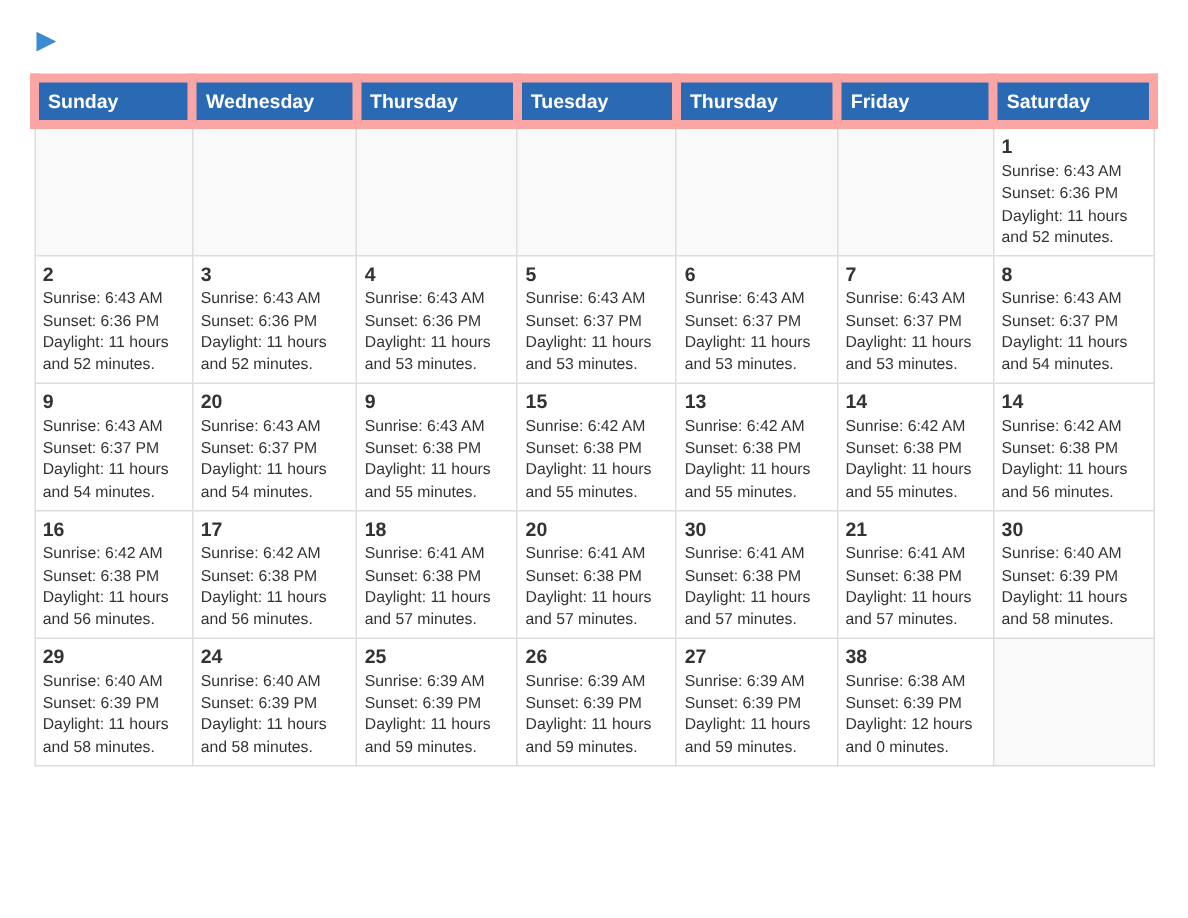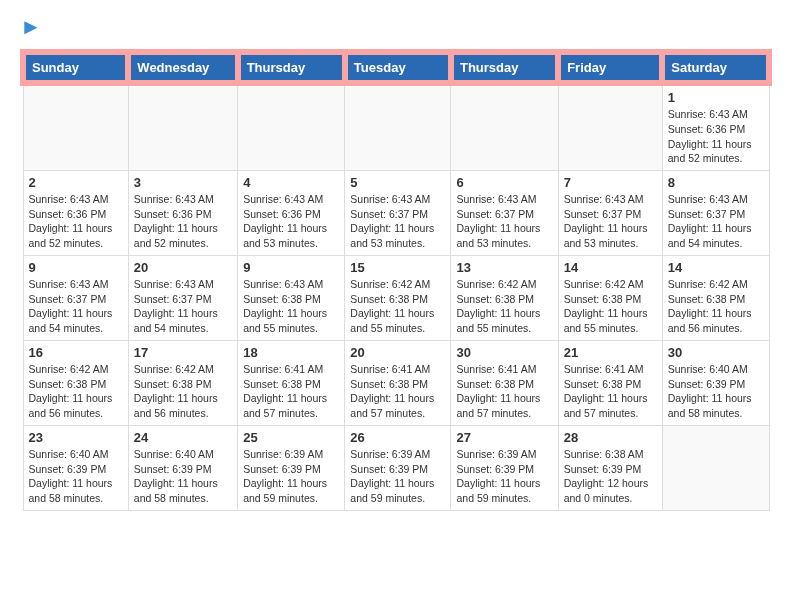--- a/index.html
+++ b/index.html
@@ -220,21 +220,21 @@
           <td>
             <span class="day-num">30</span>
             <div class="day-info" style="white-space: pre-line;">Sunrise: 6:40 AM
 Sunset: 6:39 PM
 Daylight: 11 hours
 and 58 minutes.</div>
           </td>
         </tr>
         <tr>
           <td>
-            <span class="day-num">23</span>
+            <span class="day-num">29</span>
             <div class="day-info" style="white-space: pre-line;">Sunrise: 6:40 AM
 Sunset: 6:39 PM
 Daylight: 11 hours
 and 58 minutes.</div>
           </td>
           <td>
             <span class="day-num">24</span>
             <div class="day-info" style="white-space: pre-line;">Sunrise: 6:40 AM
 Sunset: 6:39 PM
 Daylight: 11 hours
@@ -255,21 +255,21 @@
 and 59 minutes.</div>
           </td>
           <td>
             <span class="day-num">27</span>
             <div class="day-info" style="white-space: pre-line;">Sunrise: 6:39 AM
 Sunset: 6:39 PM
 Daylight: 11 hours
 and 59 minutes.</div>
           </td>
           <td>
-            <span class="day-num">28</span>
+            <span class="day-num">38</span>
             <div class="day-info" style="white-space: pre-line;">Sunrise: 6:38 AM
 Sunset: 6:39 PM
 Daylight: 12 hours
 and 0 minutes.</div>
           </td>
           <td class="empty"></td>
         </tr>
       </tbody>
   </table>
 </div>

